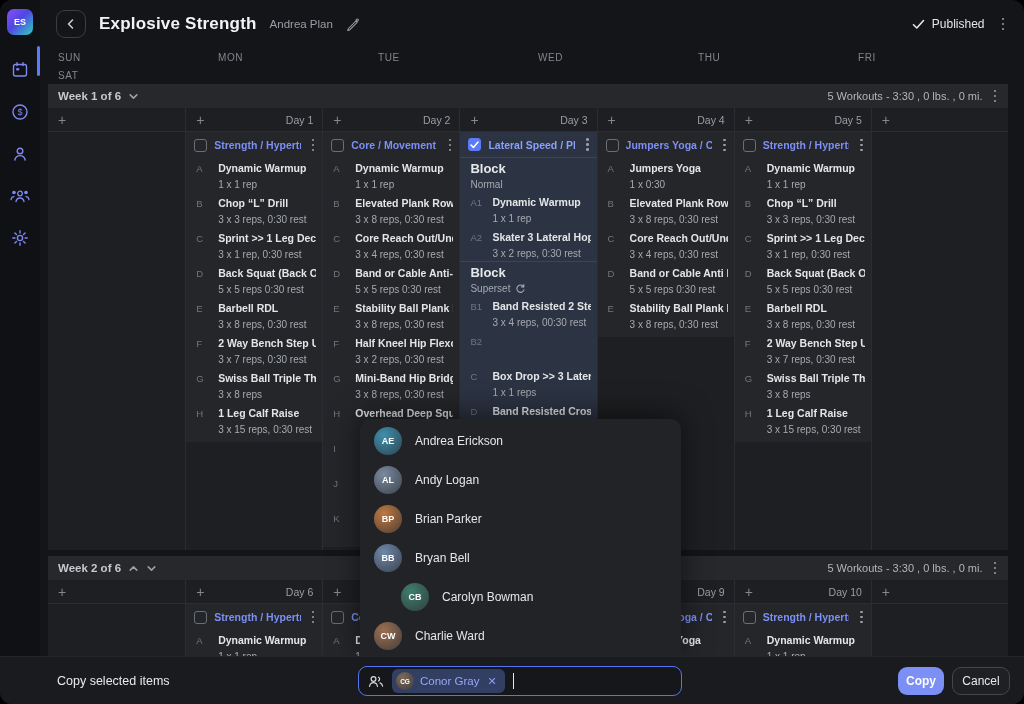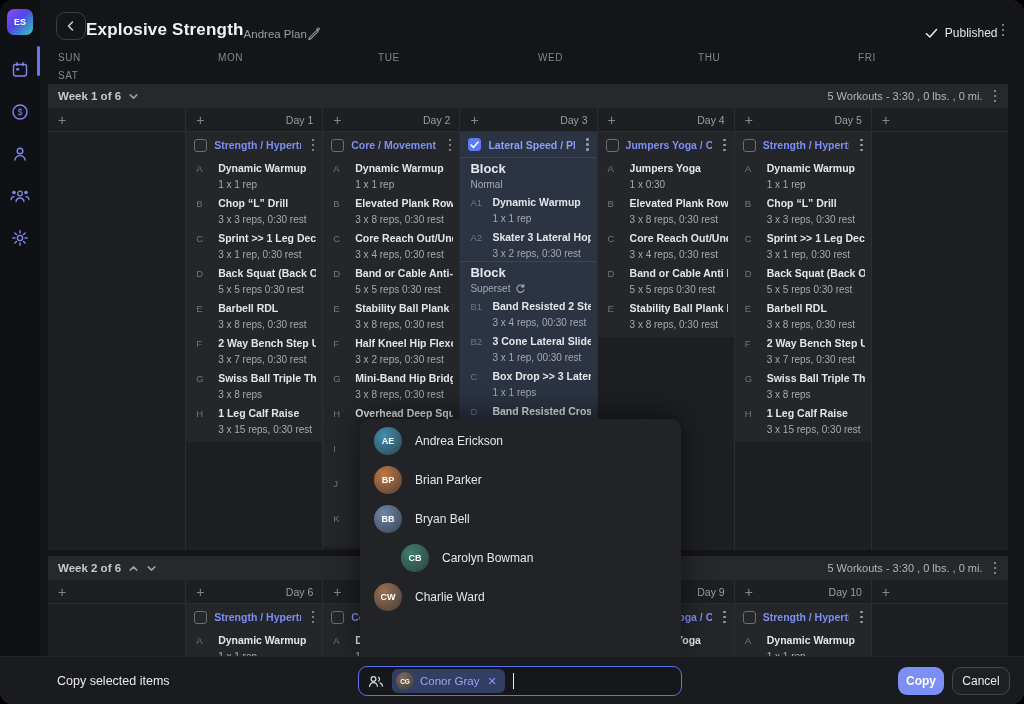--- a/index.html
+++ b/index.html
@@ -7,21 +7,21 @@
   .window{position:relative;width:1024px;height:704px;background:#141518;border-radius:12px;overflow:hidden;
     font-family:"Liberation Sans",sans-serif;color:#e6e7e9;}
   
   .sidebar{position:absolute;left:0;top:0;bottom:0;width:40px;background:#101114;display:flex;flex-direction:column;align-items:center;padding-top:9px;z-index:5;text-align:center;}
   .logo{width:26px;height:26px;border-radius:7px;background:linear-gradient(135deg,#7d4df0 10%,#4f46e5 45%,#2fd0bd 100%);
     display:flex;align-items:center;justify-content:center;font-size:9px;font-weight:bold;color:#fff;margin-bottom:20px;}
   .nav-item{width:40px;height:30px;display:flex;align-items:center;justify-content:center;margin-bottom:12px;position:relative;}
   .nav-item svg{display:block;}
   .active-bar{position:absolute;right:0;top:46px;width:3px;height:30px;background:#5d7bf7;border-radius:2px;}
   
-  .topbar{position:absolute;left:40px;top:0;right:0;height:48px;display:flex;align-items:flex-end;padding:8px 16px;}
+  .topbar{position:absolute;left:40px;top:0;right:0;height:48px;display:flex;align-items:center;padding:14px 16px;gap:13px;}
   .back-btn{width:30px;height:28px;border:1px solid #3b3e42;border-radius:9px;display:flex;align-items:center;justify-content:center;background:transparent;}
   .page-title{font-size:17px;font-weight:bold;color:#f2f3f5;letter-spacing:.2px;}
   .page-subtitle{font-size:11.5px;color:#9a9da3;}
   .spacer{flex:1;}
   .published{display:flex;align-items:center;gap:7px;font-size:12px;color:#e4e5e7;}
   .kebab{display:flex;flex-direction:column;gap:2.5px;padding:4px;}
   .kebab i{width:2.5px;height:2.5px;border-radius:50%;background:#9b9ea3;display:block;}
   
   .dow-row{position:absolute;left:48px;top:48px;width:960px;height:36px;display:grid;grid-template-columns:repeat(6,1fr);align-items:center;}
   .dow{font-size:10px;letter-spacing:.6px;color:#82858b;padding-left:10px;}
@@ -422,24 +422,20 @@
             </div>
             <div class="ex">
               <div class="tag">B1</div>
               <div class="tx">
                 <div class="nm">Band Resisted 2 Step Late...</div>
                 <div class="dt">3 x 4 reps,  00:30 rest</div>
               </div>
             </div>
             <div class="ex">
               <div class="tag">B2</div>
-              <div class="tx">
-                <div class="nm">3 Cone Lateral Slide</div>
-                <div class="dt">3 x 1 rep,  00:30 rest</div>
-              </div>
             </div>
             <div class="ex">
               <div class="tag">C</div>
               <div class="tx">
                 <div class="nm">Box Drop &gt;&gt; 3 Lateral H...</div>
                 <div class="dt">1 x 1 reps</div>
               </div>
             </div>
             <div class="ex">
               <div class="tag">D</div>
@@ -738,20 +734,24 @@
         </div>
       </div>
     </div>
 
   <div class="dropdown" id="dropdown">
       <div class="person">
         <div class="avatar" style="background: radial-gradient(circle at 35% 30%, rgb(63, 143, 174) 0%, rgb(43, 46, 51) 130%);">AE</div>
         <div class="person-name">Andrea Erickson</div>
       </div>
       <div class="person">
+        <div class="avatar" style="background: radial-gradient(circle at 35% 30%, rgb(122, 138, 160) 0%, rgb(43, 46, 51) 130%);">AL</div>
+        <div class="person-name">Andy Logan</div>
+      </div>
+      <div class="person">
         <div class="avatar" style="background: radial-gradient(circle at 35% 30%, rgb(192, 120, 64) 0%, rgb(43, 46, 51) 130%);">BP</div>
         <div class="person-name">Brian Parker</div>
       </div>
       <div class="person">
         <div class="avatar" style="background: radial-gradient(circle at 35% 30%, rgb(110, 135, 168) 0%, rgb(43, 46, 51) 130%);">BB</div>
         <div class="person-name">Bryan Bell</div>
       </div>
       <div class="person">
         <div class="avatar" style="background: radial-gradient(circle at 35% 30%, rgb(62, 125, 107) 0%, rgb(43, 46, 51) 130%); margin-left: 27px;">CB</div>
         <div class="person-name">Carolyn Bowman</div>

